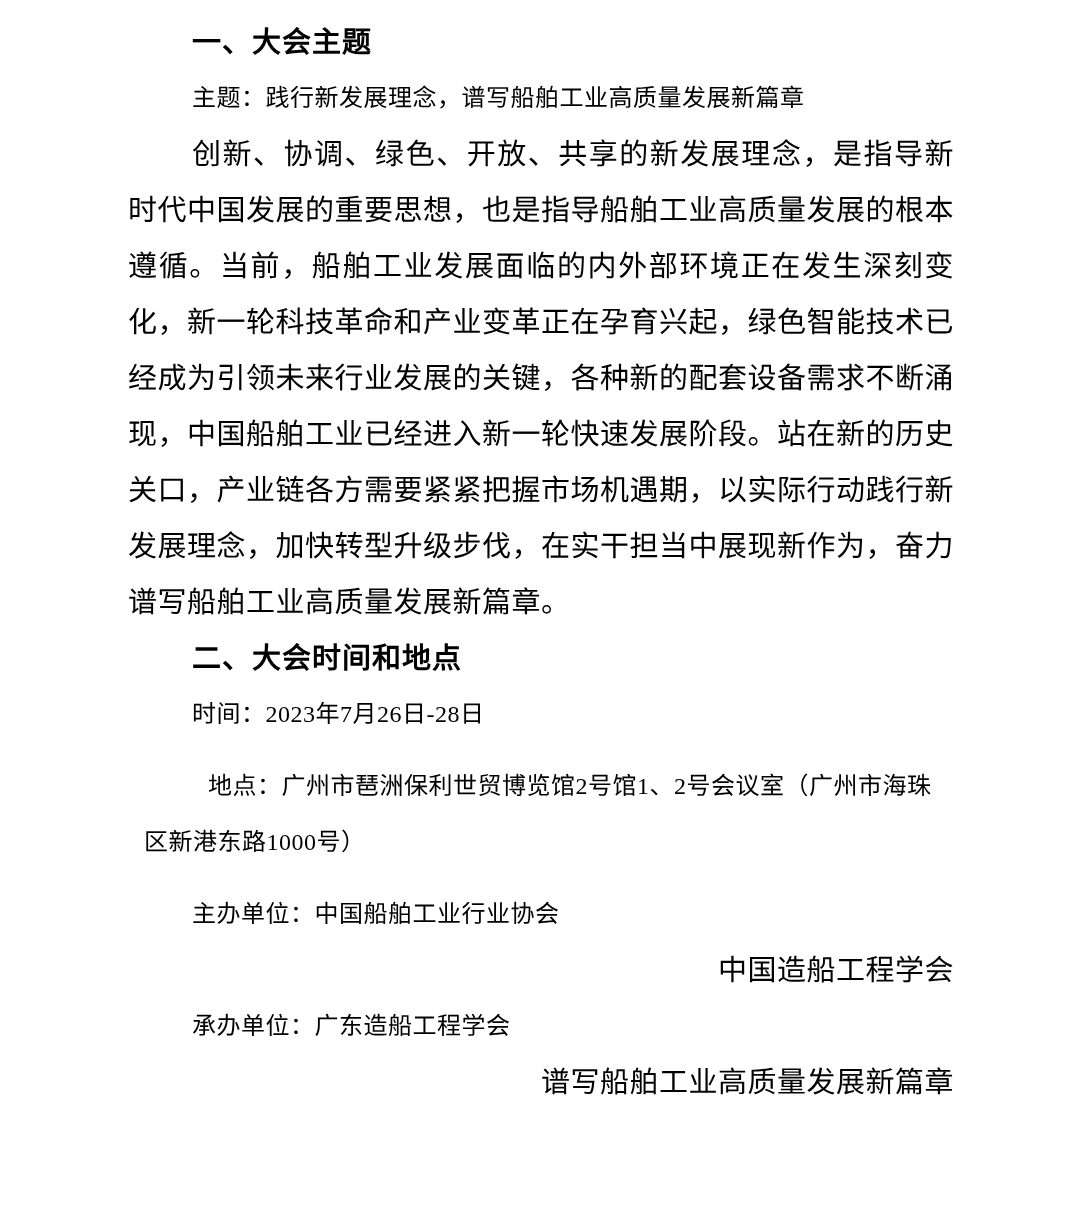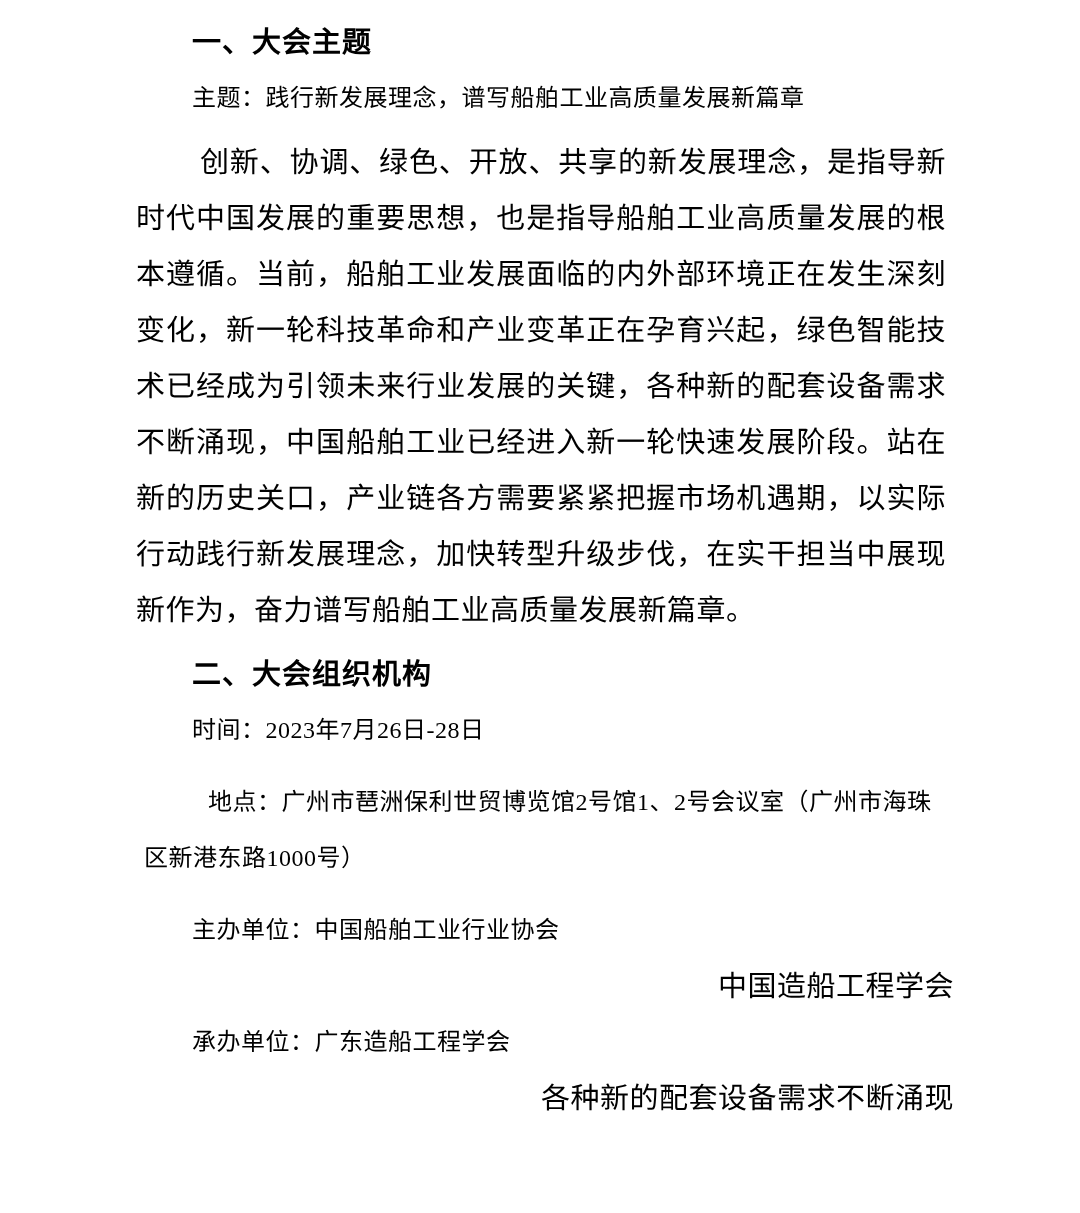--- a/index.html
+++ b/index.html
@@ -27,21 +27,21 @@
     line-height: 56px;
     letter-spacing: 1px;
     text-indent: 64px;
     margin: 0;
     white-space: nowrap;
   }
   .para {
     font-size: 29px;
     line-height: 56px;
     letter-spacing: 0.5px;
-    margin: 8px;
+    margin: 0;
     text-align: justify;
     text-justify: inter-character;
     text-indent: 64px;
   }
   .para-nowrap {
     font-size: 24px;
     line-height: 56px;
     letter-spacing: 0.5px;
     margin: 0;
     text-indent: 64px;
@@ -68,26 +68,26 @@
 <body>
 
 <div class="page">
 
   <h2 class="heading">一、大会主题</h2>
 
   <p class="para-nowrap">主题：践行新发展理念，谱写船舶工业高质量发展新篇章</p>
 
   <p class="para">创新、协调、绿色、开放、共享的新发展理念，是指导新时代中国发展的重要思想，也是指导船舶工业高质量发展的根本遵循。当前，船舶工业发展面临的内外部环境正在发生深刻变化，新一轮科技革命和产业变革正在孕育兴起，绿色智能技术已经成为引领未来行业发展的关键，各种新的配套设备需求不断涌现，中国船舶工业已经进入新一轮快速发展阶段。站在新的历史关口，产业链各方需要紧紧把握市场机遇期，以实际行动践行新发展理念，加快转型升级步伐，在实干担当中展现新作为，奋力谱写船舶工业高质量发展新篇章。</p>
 
-  <h2 class="heading">二、大会组织机构</h2>
+  <h2 class="heading">二、大会时间和地点</h2>
 
   <p class="para-nowrap">时间：2023年7月26日-28日</p>
 
   <p class="para-hang">地点：广州市琶洲保利世贸博览馆2号馆1、2号会议室（广州市海珠区新港东路1000号）</p>
 
 
   <p class="para-nowrap">主办单位：中国船舶工业行业协会</p>
   <p class="sub-line">中国造船工程学会</p>
 
   <p class="para-nowrap">承办单位：广东造船工程学会</p>
-  <p class="sub-line">各种新的配套设备需求不断涌现</p>
+  <p class="sub-line">谱写船舶工业高质量发展新篇章</p>
 
 </div>
 
 </body></html>

